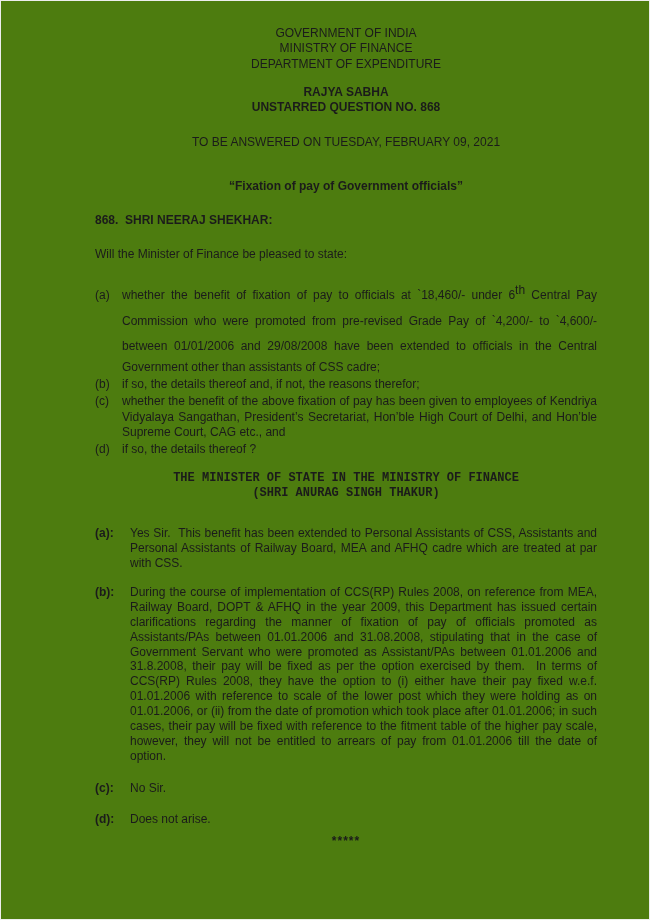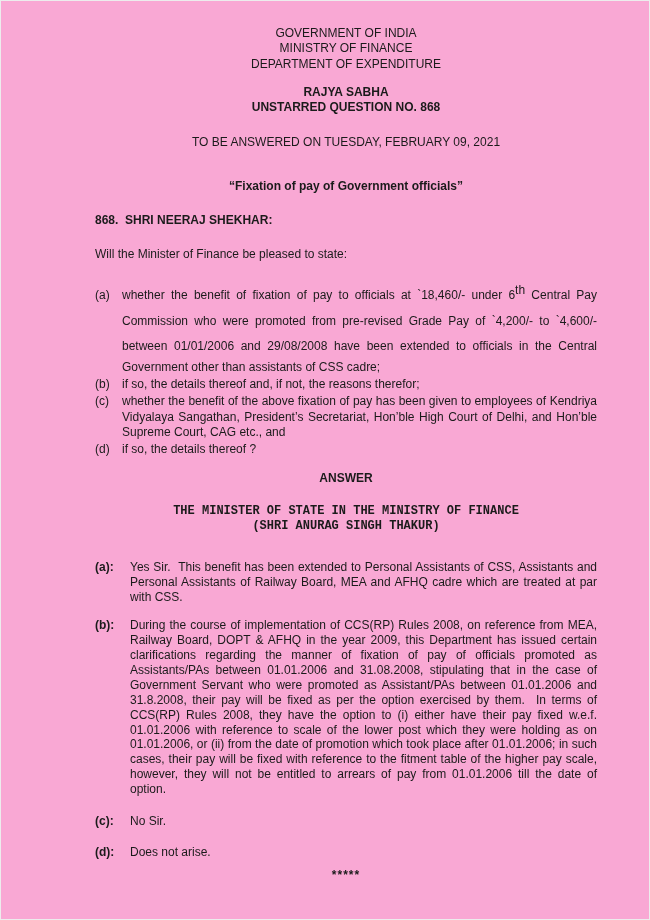--- a/index.html
+++ b/index.html
@@ -1,21 +1,21 @@
 <!DOCTYPE html>
 <html><head>
 <meta charset="utf-8">
 <style>
   html, body { margin: 0; padding: 0; background: #ffffff; }
   .page {
     width: 650px;
     height: 920px;
     box-sizing: border-box;
     margin: 0 auto;
-    background: #f9a8d4;
+    background: #4d7c0f;
     border: 1px solid #ededed;
     color: #1b1b1b;
     font-family: "Liberation Sans", "DejaVu Sans", sans-serif;
     font-size: 12px;
     line-height: 1.28;
     padding: 25px 52px 18px 94px;
     overflow: hidden;
   }
   .center { text-align: center; }
   .bold   { font-weight: 700; }
@@ -93,21 +93,20 @@
       <span class="qtext">whether the benefit of the above fixation of pay has been given to employees of Kendriya Vidyalaya Sangathan, President’s Secretariat, Hon’ble High Court of Delhi, and Hon’ble Supreme Court, CAG etc., and</span>
     </div>
 
     <div class="qitem">
       <span class="qlabel">(d)</span>
       <span class="qtext">if so, the details thereof ?</span>
     </div>
 
   </div>
 
-  <div class="center bold answer-heading">ANSWER</div>
 
   <div class="center bold minister">
     <div>THE MINISTER OF STATE IN THE MINISTRY OF FINANCE</div>
     <div>(SHRI ANURAG SINGH THAKUR)</div>
   </div>
 
   <div class="aitem mb-a">
     <span class="alabel">(a):</span>
     <span class="atext">Yes Sir. &nbsp;This benefit has been extended to Personal Assistants of CSS, Assistants and Personal Assistants of Railway Board, MEA and AFHQ cadre which are treated at par with CSS.</span>
   </div>

